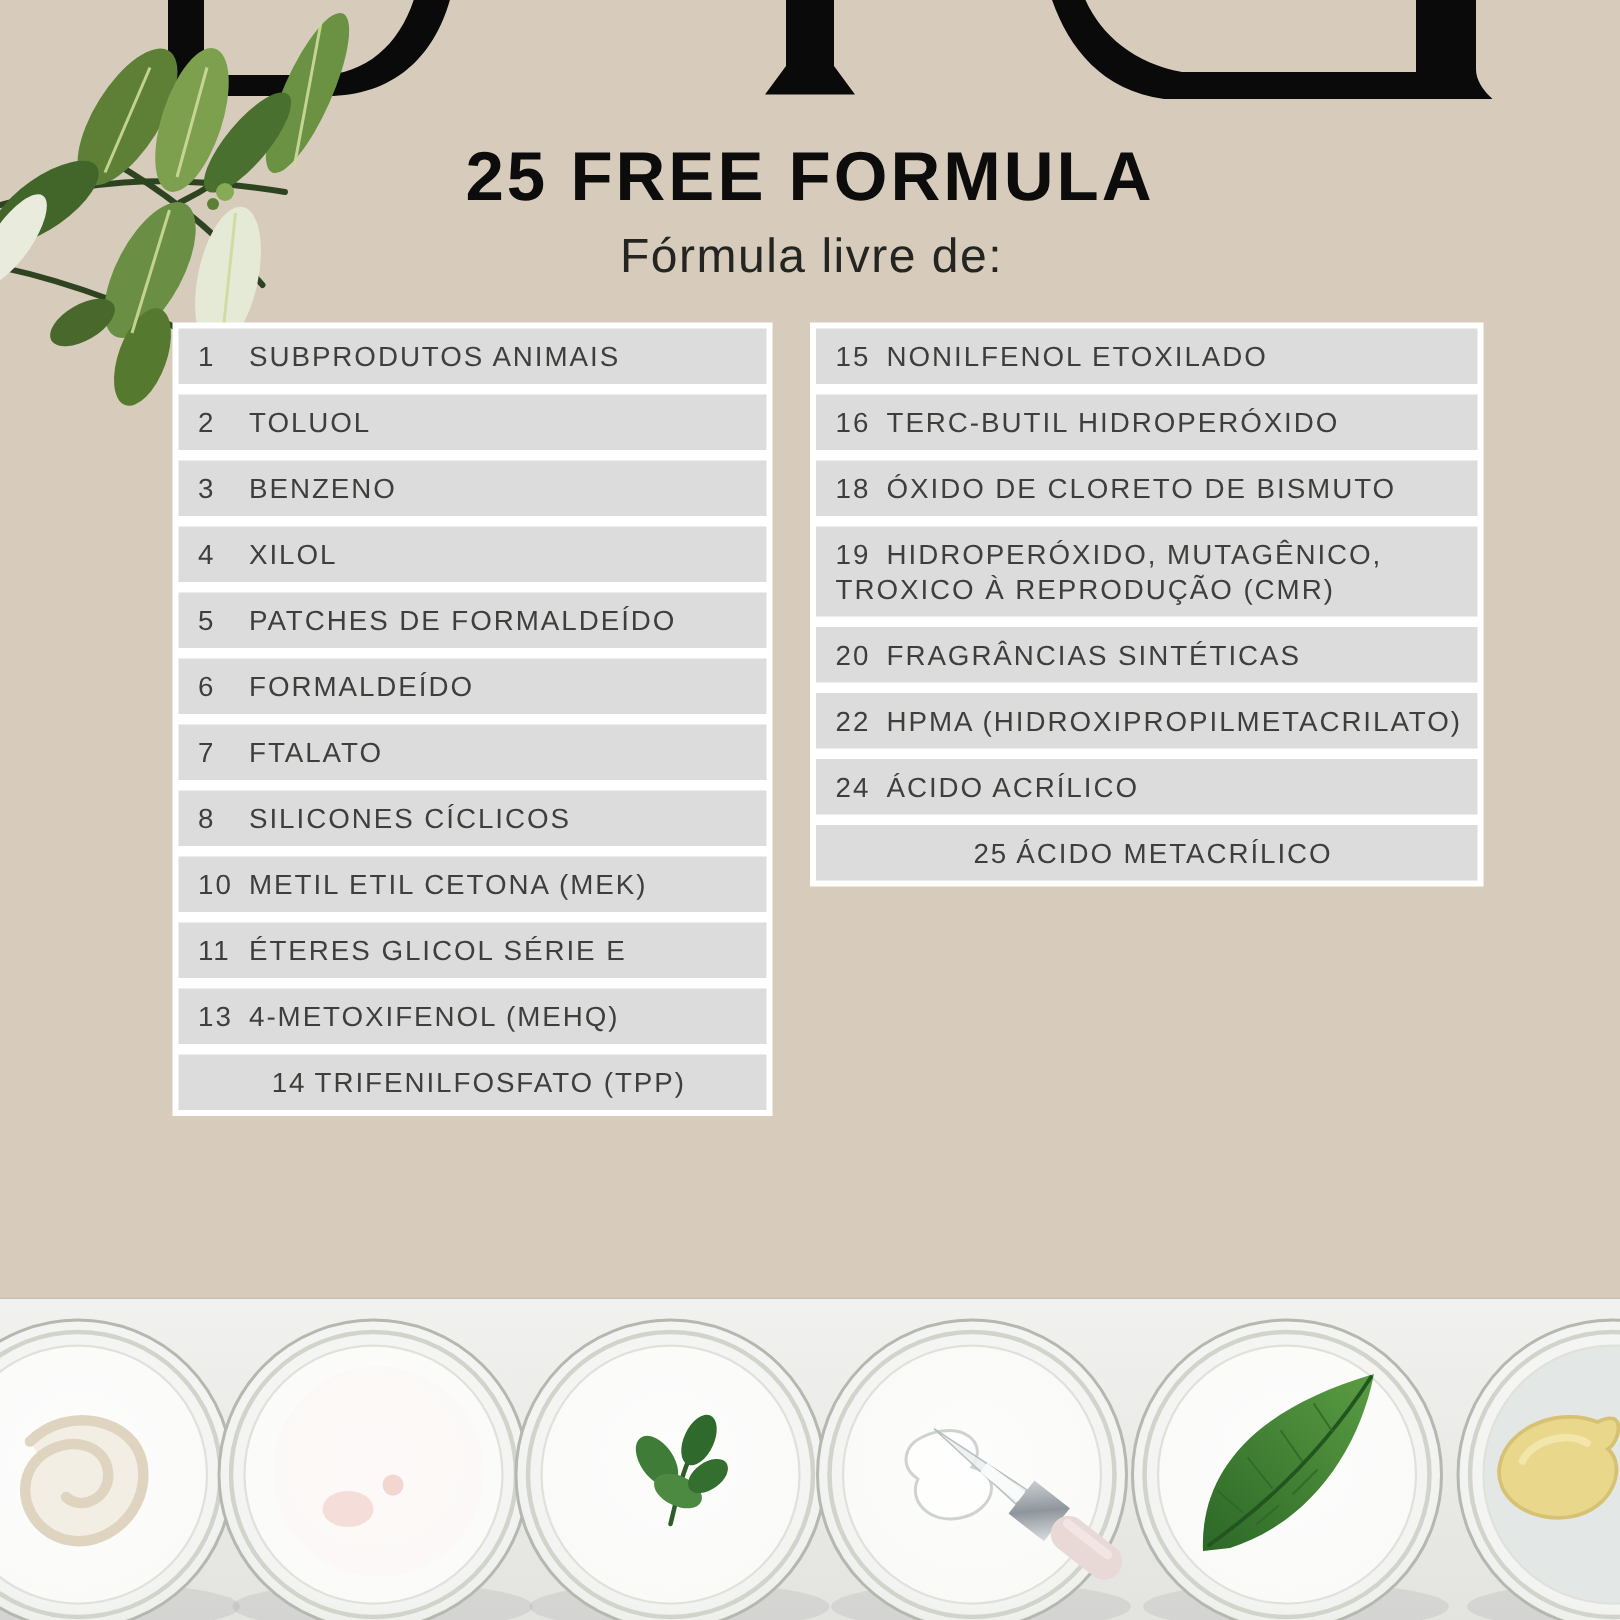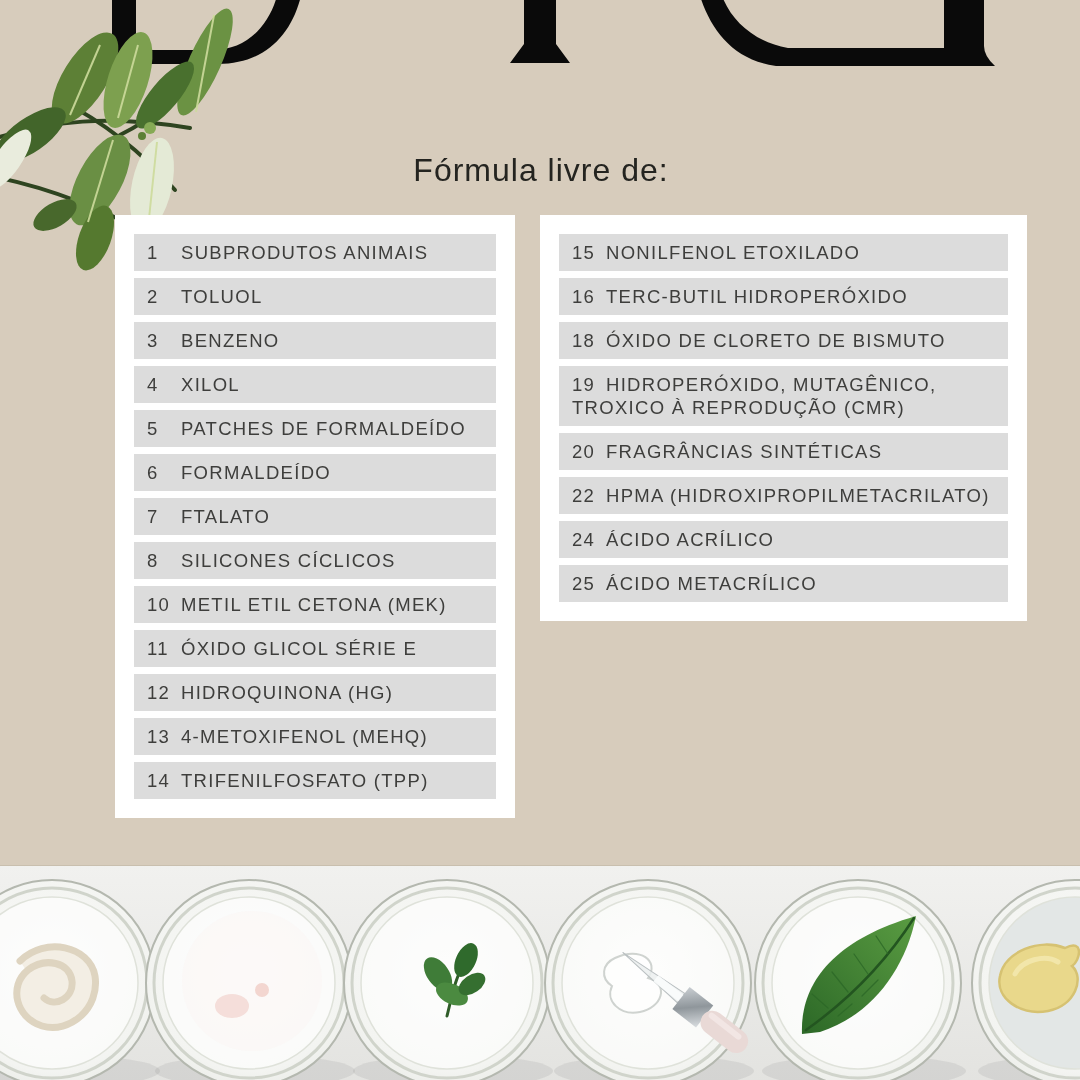--- a/index.html
+++ b/index.html
@@ -18,35 +18,35 @@
     letter-spacing:2px;color:#0c0c0c;line-height:1.1;
   }
   .page-subtitle{
     position:absolute;top:152px;left:1px;width:1080px;
     text-align:center;font-size:32px;font-weight:normal;
     letter-spacing:1px;color:#242420;
   }
   .col{
     position:absolute;top:215px;
     background:#ffffff;
-    padding:19px;
+    padding:4px;
     box-sizing:border-box;
   }
   .col-left{left:115px;width:400px;}
-  .col-right{left:540px;width:487px;}
+  .col-right{left:540px;width:449px;}
   .row{
     background:#dcdcdc;
     margin-bottom:7px;
     padding:7px 10px 7px 13px;
     font-size:18.5px;
     line-height:23px;
     letter-spacing:1.3px;
     color:#3e3e3c;
   }
-  .row:last-child{margin-bottom:0;}
+  .row:last-child{margin-bottom:0;text-align:center;}
   .num{display:inline-block;min-width:34px;}
   .photo-strip{
     position:absolute;left:0;top:865px;width:1080px;height:215px;
     border-top:1px solid #c9bfae;
   }
 </style>
 </head>
 <body>
 
 <div class="canvas">
@@ -90,34 +90,34 @@
         <path d="M196 112 L214 15"></path>
         <path d="M88 222 L113 140"></path>
         <path d="M148 228 L157 142"></path>
       </g>
 
       <circle cx="150" cy="128" r="6" fill="#86aa55"></circle>
       <circle cx="142" cy="136" r="4" fill="#5d8036"></circle>
     </g>
   </svg>
 
+  <div class="page-title">25 FREE FORMULA</div>
   <div class="page-subtitle">Fórmula livre de:</div>
 
   <div class="col col-left">
       <div class="row"><span class="num">1</span><span>SUBPRODUTOS ANIMAIS</span></div>
       <div class="row"><span class="num">2</span><span>TOLUOL</span></div>
       <div class="row"><span class="num">3</span><span>BENZENO</span></div>
       <div class="row"><span class="num">4</span><span>XILOL</span></div>
       <div class="row"><span class="num">5</span><span>PATCHES DE FORMALDEÍDO</span></div>
       <div class="row"><span class="num">6</span><span>FORMALDEÍDO</span></div>
       <div class="row"><span class="num">7</span><span>FTALATO</span></div>
       <div class="row"><span class="num">8</span><span>SILICONES CÍCLICOS</span></div>
       <div class="row"><span class="num">10</span><span>METIL ETIL CETONA (MEK)</span></div>
-      <div class="row"><span class="num">11</span><span>ÓXIDO GLICOL SÉRIE E</span></div>
-      <div class="row"><span class="num">12</span><span>HIDROQUINONA (HG)</span></div>
+      <div class="row"><span class="num">11</span><span>ÉTERES GLICOL SÉRIE E</span></div>
       <div class="row"><span class="num">13</span><span>4-METOXIFENOL (MEHQ)</span></div>
       <div class="row"><span class="num">14</span><span>TRIFENILFOSFATO (TPP)</span></div>
     </div>
   <div class="col col-right">
       <div class="row"><span class="num">15</span><span>NONILFENOL ETOXILADO</span></div>
       <div class="row"><span class="num">16</span><span>TERC-BUTIL HIDROPERÓXIDO</span></div>
       <div class="row"><span class="num">18</span><span>ÓXIDO DE CLORETO DE BISMUTO</span></div>
       <div class="row"><span class="num">19</span><span>HIDROPERÓXIDO, MUTAGÊNICO, TROXICO À REPRODUÇÃO (CMR)</span></div>
       <div class="row"><span class="num">20</span><span>FRAGRÂNCIAS SINTÉTICAS</span></div>
       <div class="row"><span class="num">22</span><span>HPMA (HIDROXIPROPILMETACRILATO)</span></div>

